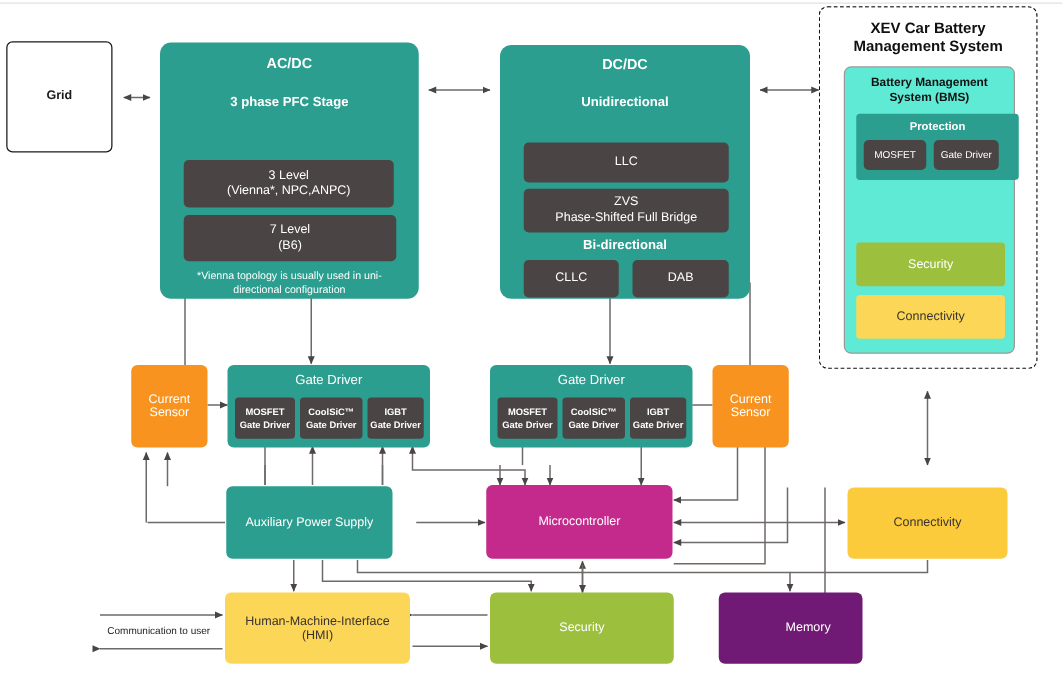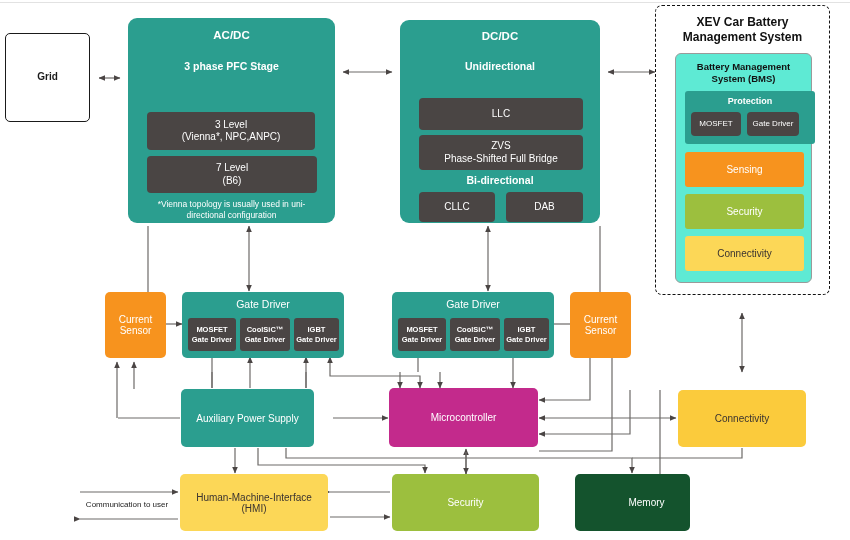--- a/index.html
+++ b/index.html
@@ -18,25 +18,25 @@
        justify-content:center;text-align:center;border-radius:5px;}
   .lbl{display:block;line-height:1.25;}
 
   
   .teal{background:#2b9e8f;color:#ffffff;}
   .orange{background:#f7931e;color:#ffffff;}
   .magenta{background:#c32a8c;color:#ffffff;}
   .olive{background:#9cbf3e;color:#ffffff;}
   .yellow{background:#fcd757;color:#3a3330;}
   .yellow2{background:#fbcb3c;color:#3a3330;}
-  .gray{background:#14532d;color:#ffffff;padding-left:28px;}
+  .gray{background:#701a75;color:#ffffff;padding-left:28px;}
   .white{background:#ffffff;color:#1a1a1a;border:1.6px solid #1a1a1a;}
 
   
-  .converter{border-radius:9px;display:block;}
+  .converter{border-radius:9px;display:block;margin-top:16px;}
   .conv-title{font-weight:bold;font-size:11.5px;color:#fff;text-align:center;}
   .conv-sub{font-weight:bold;font-size:10.5px;color:#fff;text-align:center;}
   .conv-note{font-size:8.5px;color:#ffffff;text-align:center;line-height:1.3;}
   .inner{position:absolute;box-sizing:border-box;display:flex;align-items:center;
          justify-content:center;text-align:center;border-radius:4px;
          background:#4a4544;color:#fff;font-size:10px;line-height:1.25;}
 
   
   .gd-title{font-size:10.5px;color:#fff;text-align:center;}
   .gd-chip{position:absolute;box-sizing:border-box;display:flex;align-items:center;
@@ -207,23 +207,20 @@
       <div class="box teal" style="left:9px;top:37px;width:130px;height:53px;border-radius:3px;display:block;">
         <div class="prot-title" style="top:5px;">Protection</div>
         <div class="inner" style="left:6px;top:21px;width:50px;height:24px;font-size:8px;">
           <span>MOSFET</span>
         </div>
         <div class="inner" style="left:62px;top:21px;width:52px;height:24px;font-size:8px;">
           <span>Gate Driver</span>
         </div>
       </div>
 
-      <div class="box orange" style="left:9px;top:98px;width:119px;height:35px;border-radius:3px;">
-        <span class="t-md">Sensing</span>
-      </div>
       <div class="box olive" style="left:9px;top:140px;width:119px;height:35px;border-radius:3px;">
         <span class="t-md">Security</span>
       </div>
       <div class="box yellow" style="left:9px;top:182px;width:119px;height:35px;border-radius:3px;">
         <span class="t-md">Connectivity</span>
       </div>
     </div>
   </div>
 
   <div class="box orange" style="left:105px;top:292px;width:61px;height:66px;flex-direction:column;">

